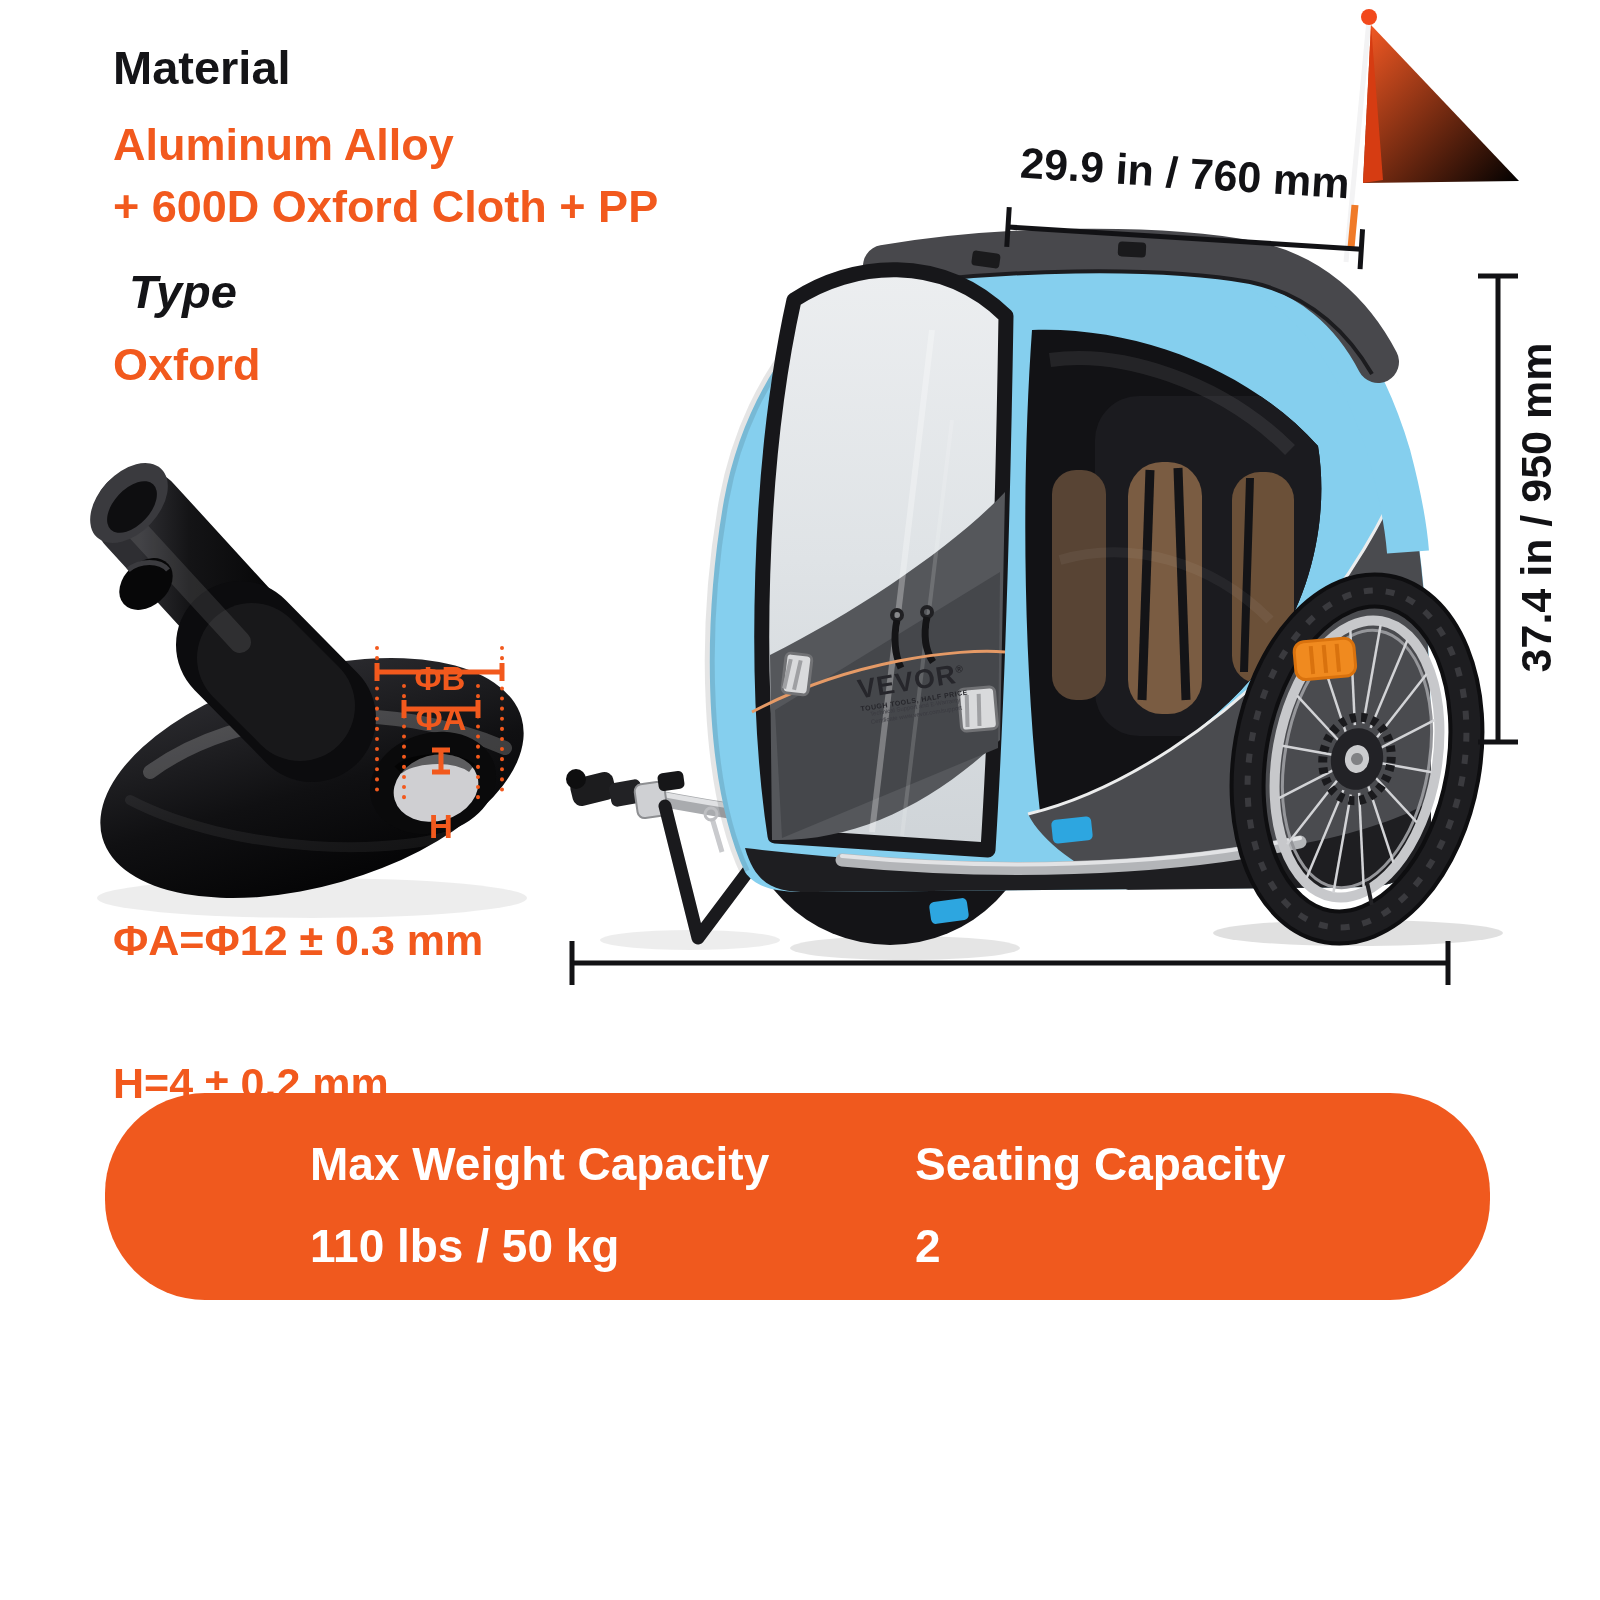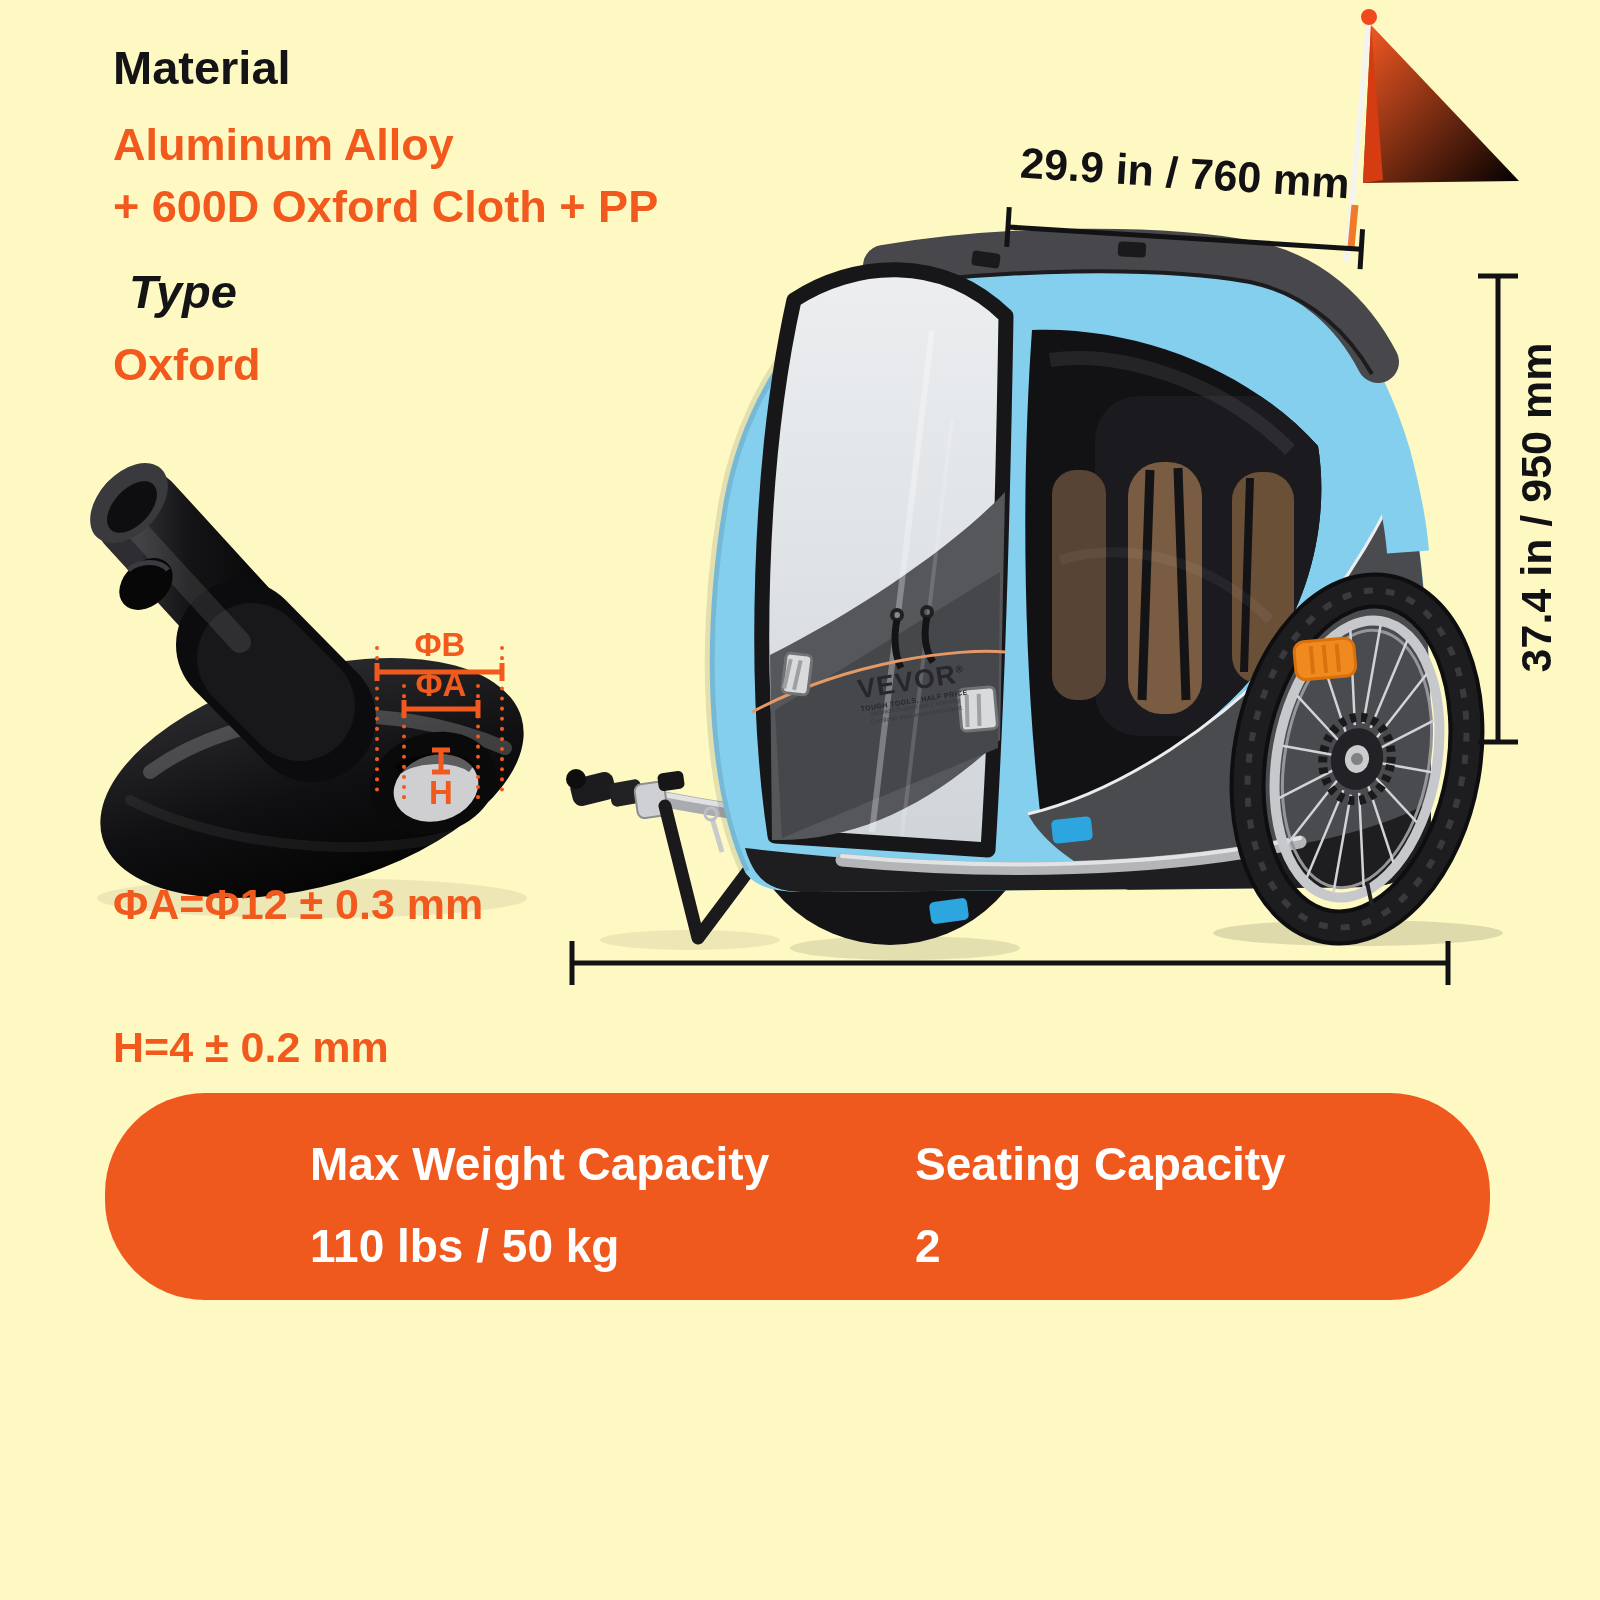--- a/index.html
+++ b/index.html
@@ -1,30 +1,30 @@
 <!DOCTYPE html>
 <html><head>
 <meta charset="utf-8">
 <style>
   html,body{margin:0;padding:0;background:#dcdcde;}
   #canvas{
     position:relative;width:1600px;height:1600px;overflow:hidden;
-    background:#fef9c3;
+    background:#ffffff;
     font-family:"Liberation Sans","DejaVu Sans",sans-serif;
     -webkit-font-smoothing:antialiased;
   }
   .abs{position:absolute;}
   svg{position:absolute;left:0;top:0;}
   
   .h-black{font-weight:700;color:#141417;font-size:47px;line-height:1;}
   .h-orange{font-weight:700;color:#f2591d;font-size:45px;line-height:1;}
-  .spec-line{font-weight:700;color:#f2591d;font-size:43px;line-height:1;}
+  .spec-line{font-weight:700;color:#f2591d;font-size:43px;line-height:1;margin-top:36px;}
   
   .dim-label{font-weight:700;color:#121215;font-size:43px;line-height:1;text-align:center;white-space:nowrap;}
-  .phi-label{font-weight:700;color:#f2591d;font-size:33px;line-height:1;text-align:center;white-space:nowrap;}
+  .phi-label{font-weight:700;color:#f2591d;font-size:33px;line-height:1;text-align:center;white-space:nowrap;margin-top:34px;}
   
   .card{
     position:absolute;left:105px;width:1385px;height:207px;
     background:#f0591e;border-radius:100px;
   }
   .card .col{position:absolute;top:8px;height:100%;text-align:center;}
   .card .lbl{position:absolute;top:40px;left:0;font-weight:700;color:#ffffff;font-size:46px;line-height:1;white-space:nowrap;}
   .card .val{position:absolute;top:122px;left:0;font-weight:700;color:#ffffff;font-size:46px;line-height:1;white-space:nowrap;}
   
   .logo-block{

